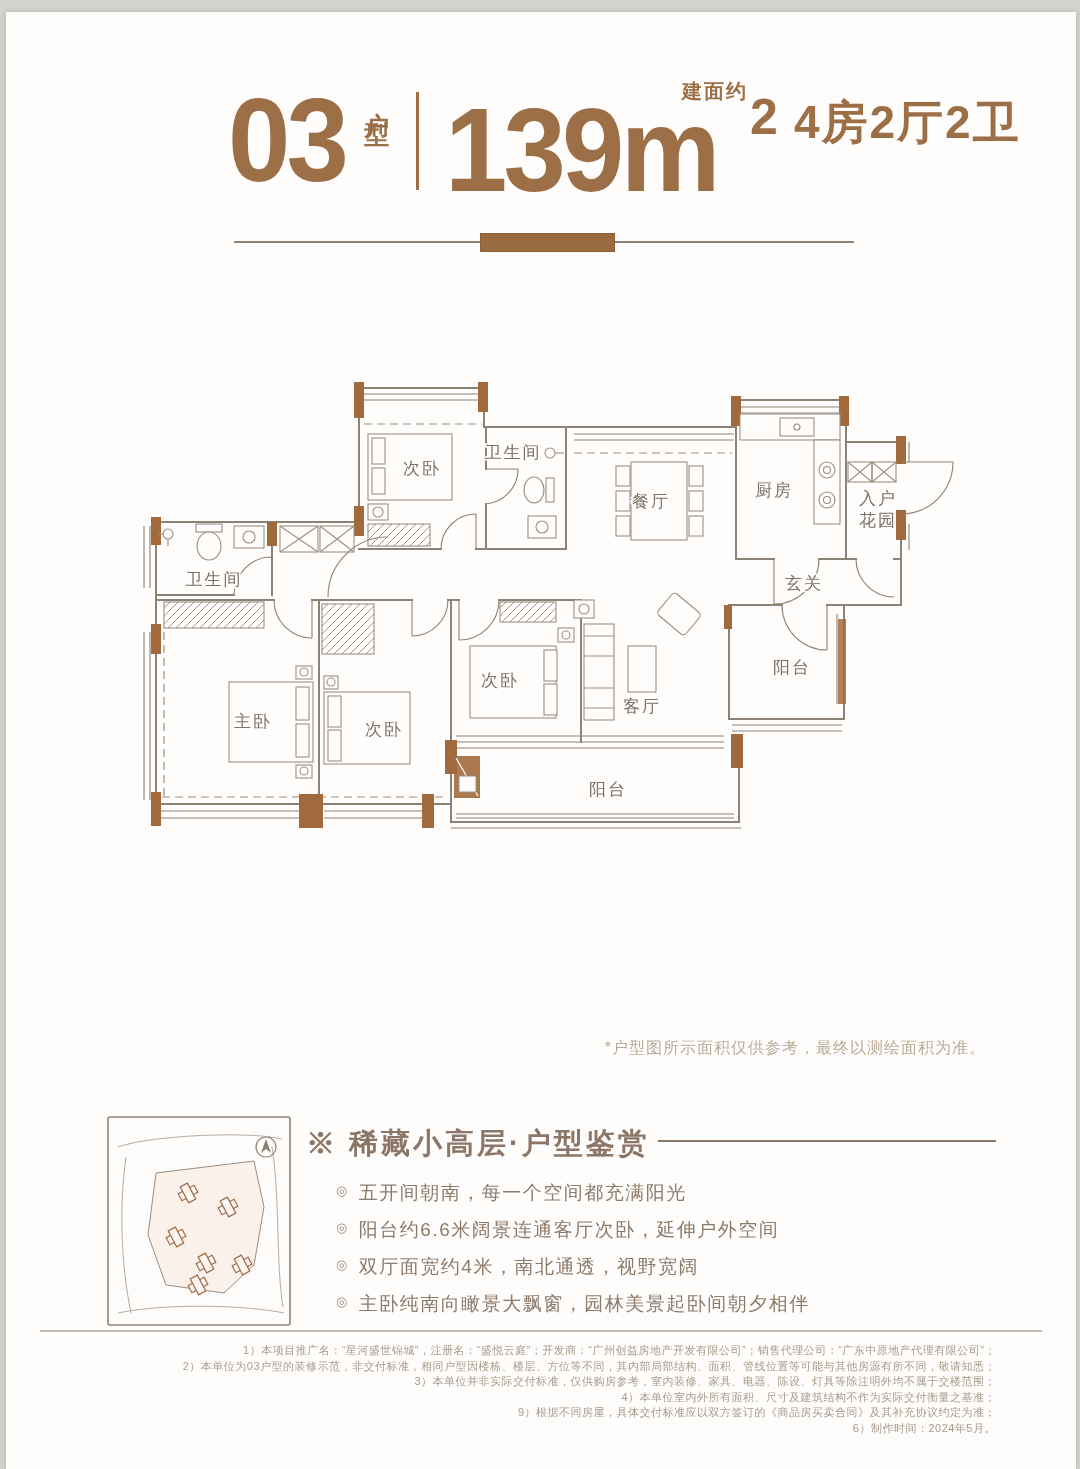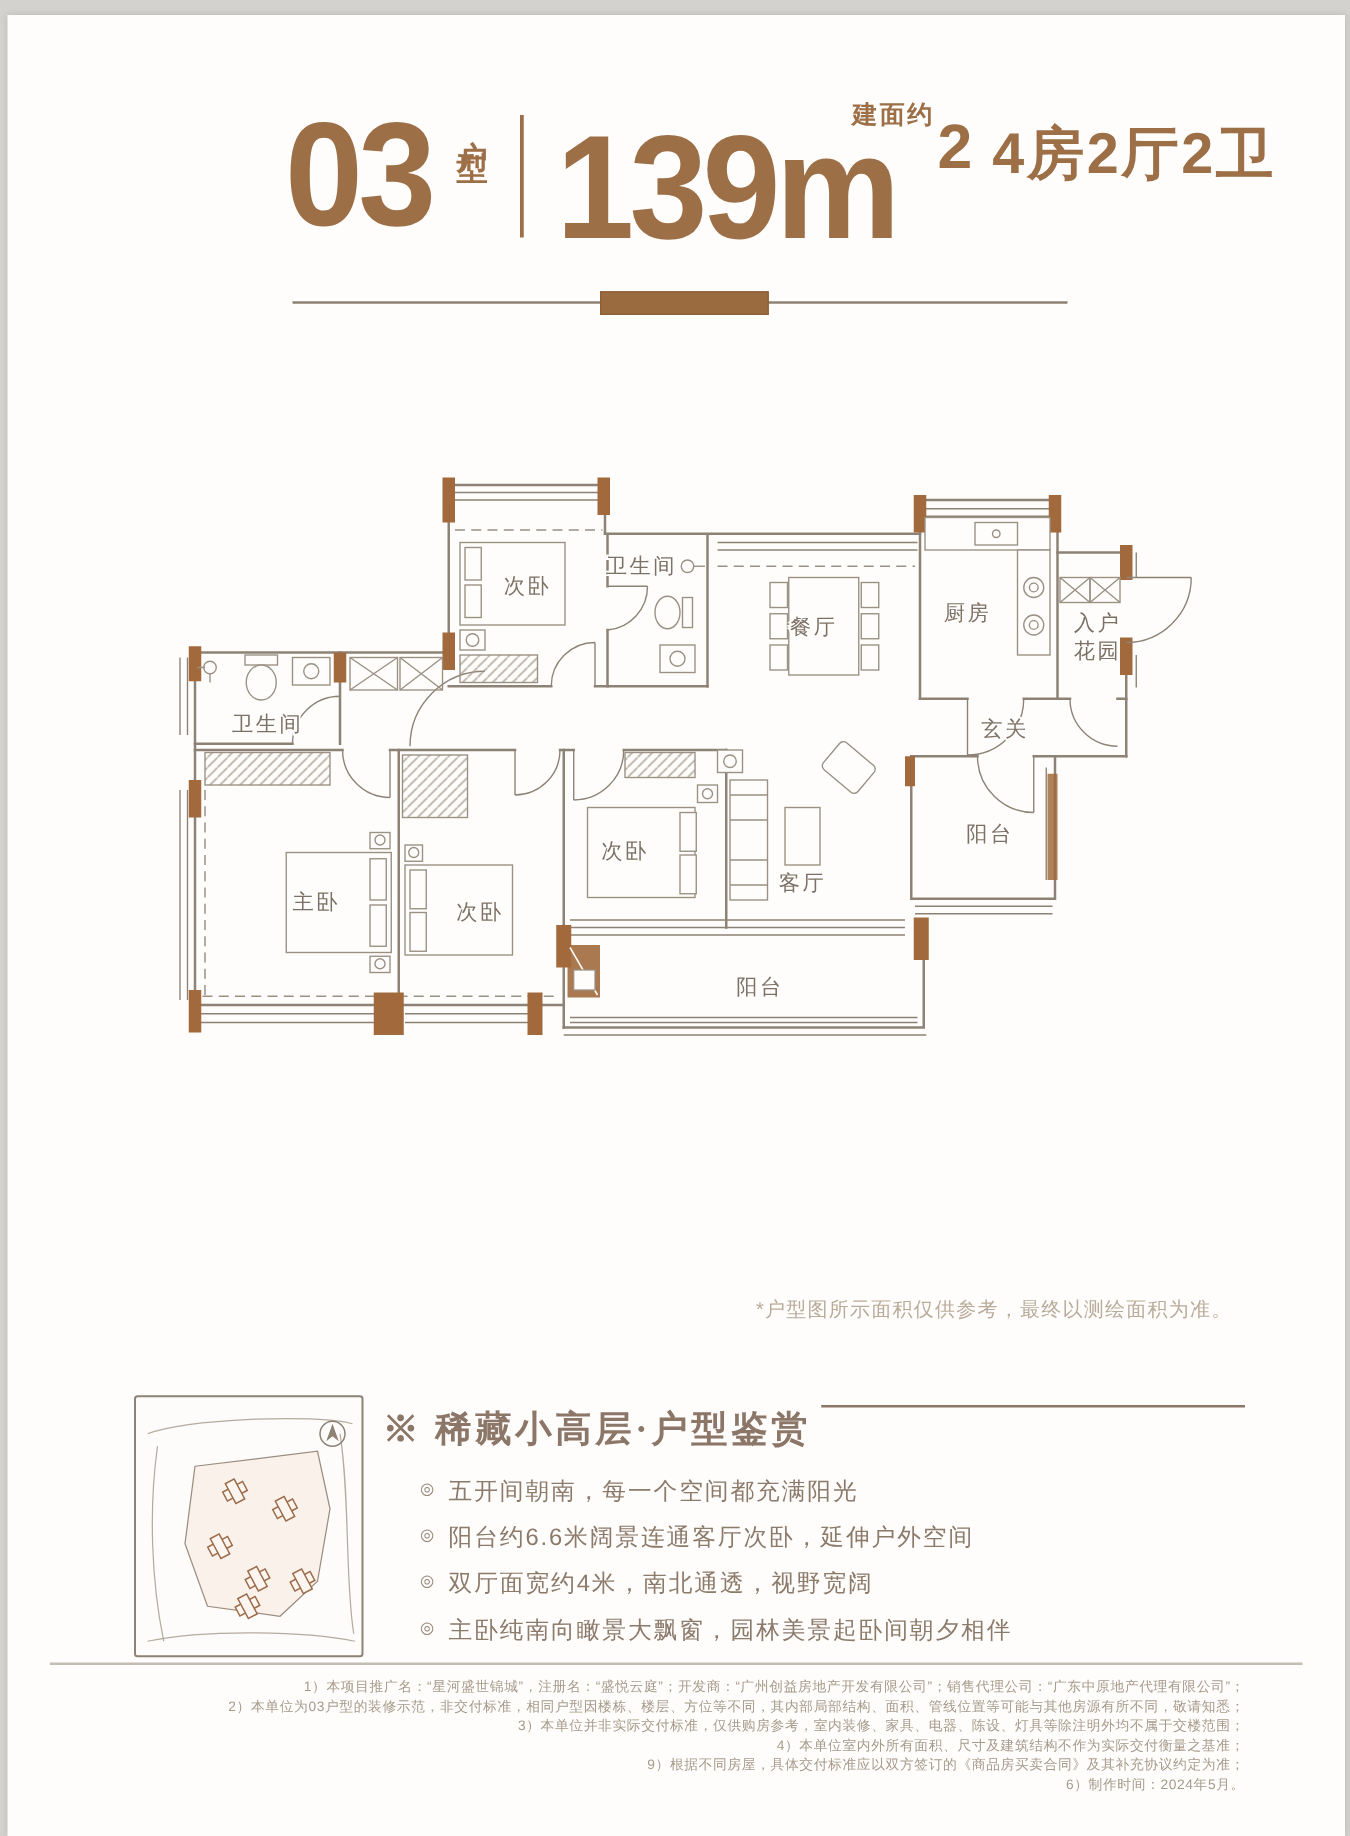--- a/index.html
+++ b/index.html
@@ -35,21 +35,21 @@
   .plan svg .fn{stroke:#9a9084;stroke-width:1.1;fill:none;}
   .plan svg .dash{stroke:#9a9084;stroke-width:1.2;fill:none;stroke-dasharray:8 5;}
   .plan svg .pier{fill:var(--wall);stroke:none;}
   .plan svg .wr{fill:url(#hatch);stroke:#9a9084;stroke-width:1.1;}
   .plan svg text{fill:var(--plan-text);font-size:17px;font-family:"Liberation Sans",sans-serif;
     text-anchor:middle;stroke:#fefdfb;stroke-width:3px;paint-order:stroke;font-weight:500;letter-spacing:2px;}
   
   .note{position:absolute;right:90px;top:1026px;font-size:16px;color:var(--note-text);letter-spacing:1px;}
   
   .sitemap{position:absolute;left:100px;top:1103px;}
-  .hl-title-row{position:absolute;left:300px;top:1112px;width:690px;display:flex;align-items:flex-start;font-family:Liberation Serif, serif;}
+  .hl-title-row{position:absolute;left:300px;top:1112px;width:690px;display:flex;align-items:center;}
   .hl-title{font-size:29px;font-weight:600;color:#8b7668;letter-spacing:3px;white-space:nowrap;}
   .hl-rule{flex:1;border-bottom:2px solid #8b7668;margin:0 0 7px 8px;}
   .hl-list{position:absolute;left:330px;top:1168px;list-style:none;margin:0;padding:0;}
   .hl-list li{display:flex;align-items:flex-start;margin-bottom:11px;font-size:19px;color:var(--bullet-text);letter-spacing:1.5px;}
   .b-mark{font-size:13px;margin:3px 10px 0 0;color:#9a8a7c;}
   
   .footer-rule{position:absolute;left:34px;right:34px;top:1318px;height:2px;background:#c2bcb4;}
   .footer{position:absolute;left:100px;top:1331px;width:890px;text-align:right;}
   .f-line{font-size:11px;line-height:15.6px;color:var(--footer-text);letter-spacing:.5px;}
 </style>

